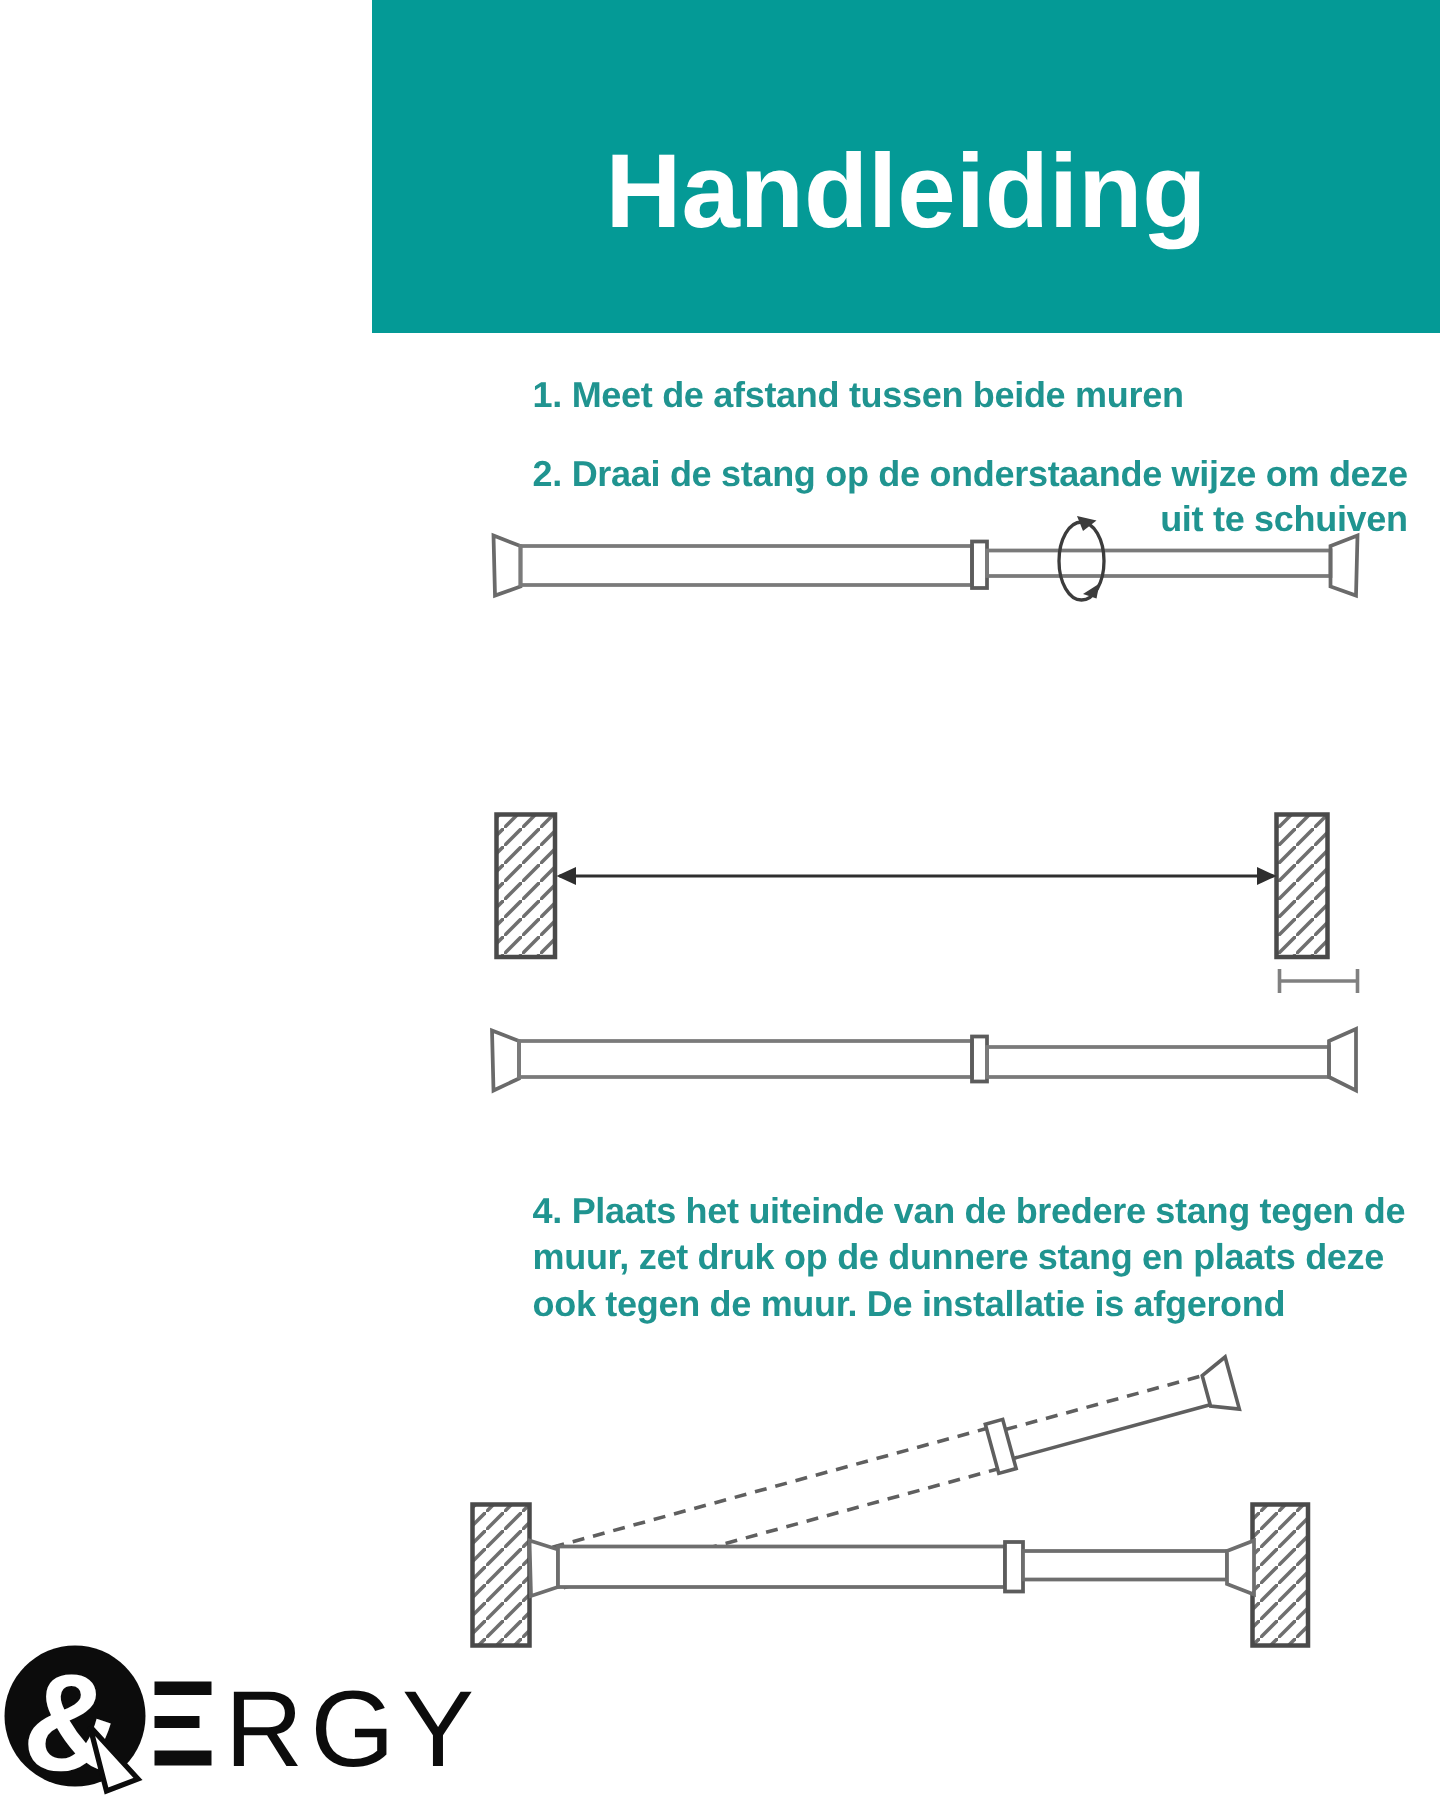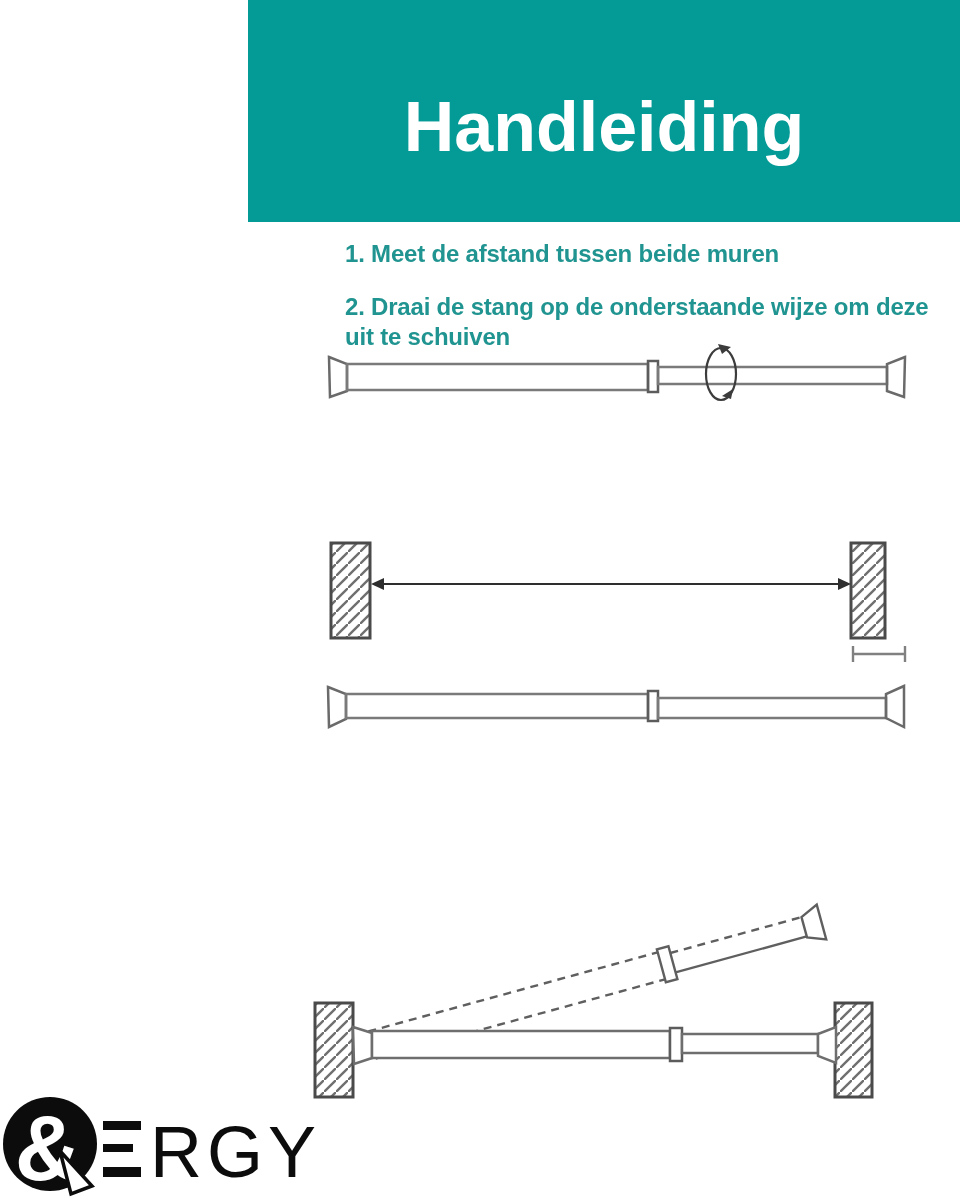--- a/index.html
+++ b/index.html
@@ -9,42 +9,45 @@
   }
   .banner{
     position:absolute;left:248px;top:0;width:712px;height:222px;
     background:#049a96;
   }
   .banner h1{
     margin:0;padding-top:92px;text-align:center;
     font-size:70px;line-height:1;font-weight:700;color:#ffffff;letter-spacing:0px;
   }
   .step{
-    position:absolute;left:345px;margin:0;
+    position:absolute;left:345px;margin:10px;
     color:#209490;font-weight:700;font-size:24px;line-height:30px;
     letter-spacing:-0.2px;white-space:pre-line;
   }
   .s1{top:239px;}
-  .s2{top:292px;}
+  .s2{top:292px;text-align:right;}
   .s3{top:437px;}
   .s4{top:782px;line-height:31px;}
   .overlay{position:absolute;left:0;top:0;width:960px;height:1200px;}
 </style>
 </head>
 <body>
 
 <div class="canvas">
 
   <header class="banner">
     <h1>Handleiding</h1>
   </header>
 
   <p class="step s1">1. Meet de afstand tussen beide muren</p>
   <p class="step s2">2. Draai de stang op de onderstaande wijze om deze
 uit te schuiven</p>
+  <p class="step s4">4. Plaats het uiteinde van de bredere stang tegen de
+muur, zet druk op de dunnere stang en plaats deze
+ook tegen de muur. De installatie is afgerond</p>
 
   <svg class="overlay" viewBox="0 0 960 1200" aria-hidden="true">
     <defs>
       <pattern id="hatchA" width="12" height="12" patternUnits="userSpaceOnUse">
         <path d="M-3,15 L15,-3" stroke="#6f6f6f" stroke-width="2.4" fill="none"></path>
       </pattern>
     </defs>
 
     <g stroke="#7a7a7a" stroke-width="2.5" fill="none">
       <polygon points="329,357 347,364 347,391 330,397" stroke="#6a6a6a"></polygon>

